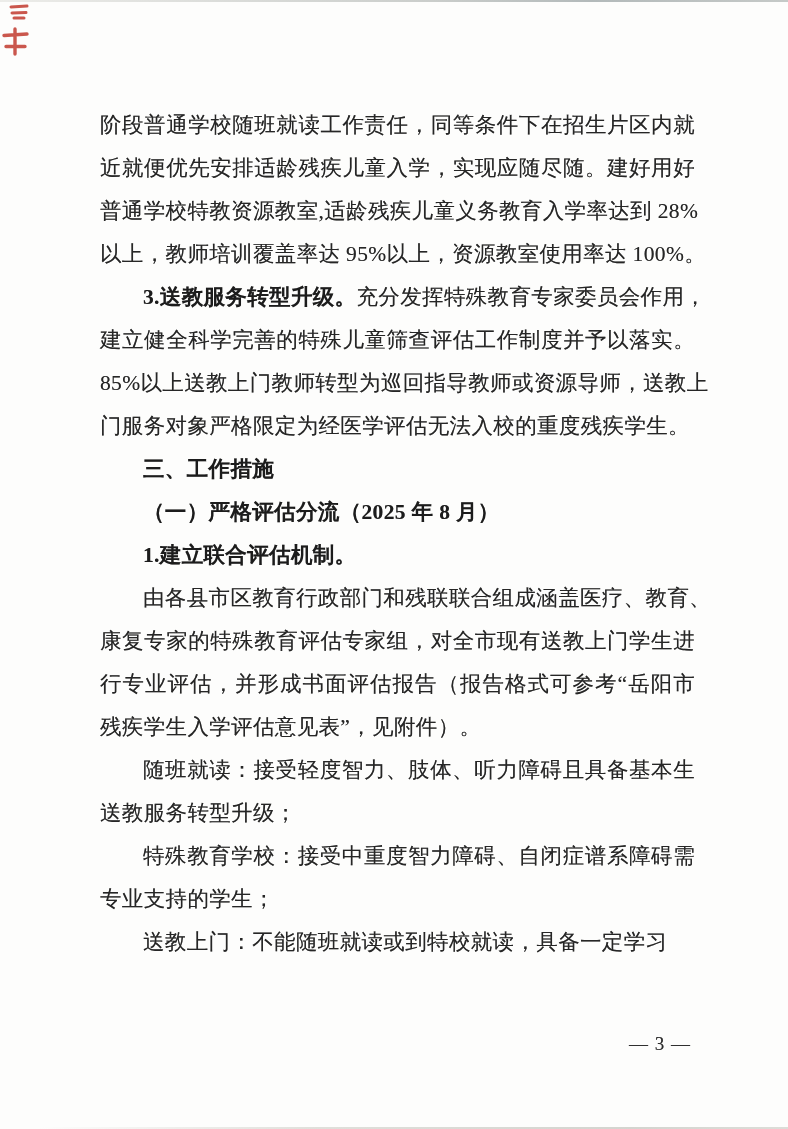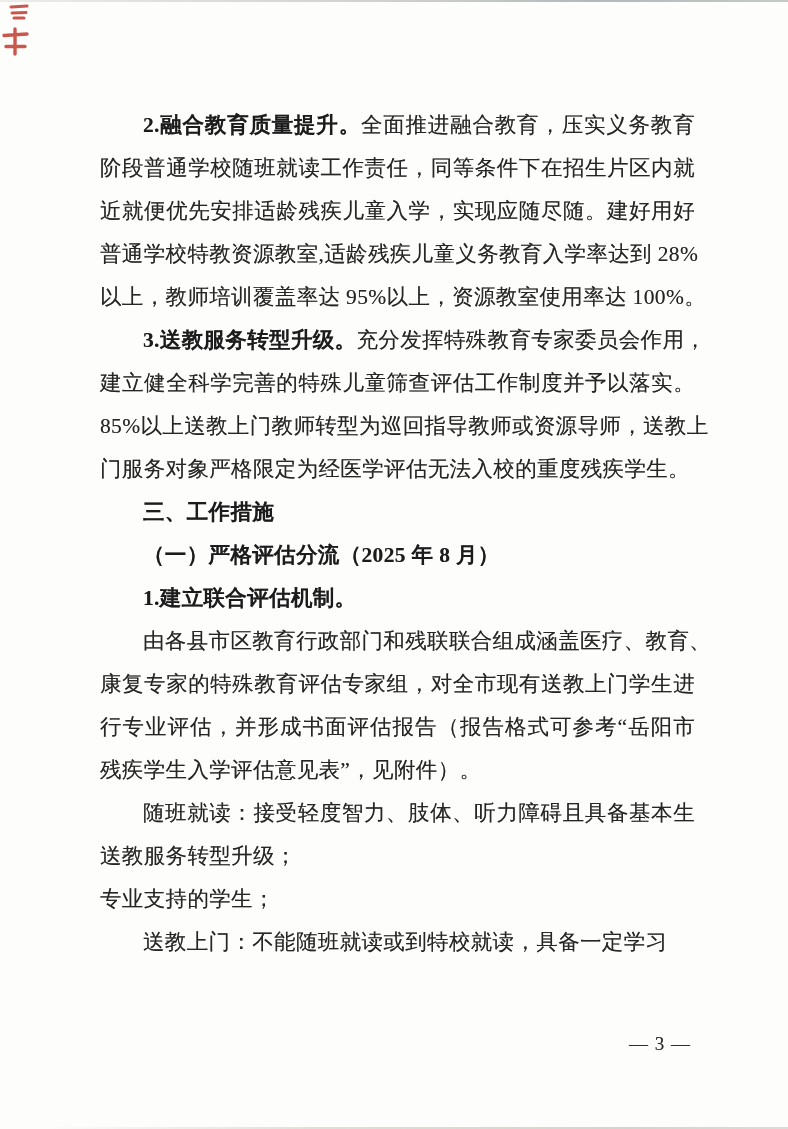--- a/index.html
+++ b/index.html
@@ -59,38 +59,38 @@
       <path d="M2 3 L18 2 M3 9 L17 8.5 M5 14 L15 14" stroke="#c23b2f" stroke-width="3" fill="none" stroke-linecap="round"></path>
     </svg>
   </span>
   <span class="stamp stamp-2">
     <svg width="27" height="29" viewBox="0 0 27 29">
       <path d="M13 2 L13 27 M2 8.5 L25 7 M4 19.5 L23 19.5" stroke="#c23b2f" stroke-width="3.4" fill="none" stroke-linecap="round"></path>
     </svg>
   </span>
 
   <div class="content">
-      <div class="line j ind"><span class="lead">2.融合教育质量提升。</span><span>全面推进融合教育，压实义务教育</span></div>
       <div class="line j"><span>阶段普通学校随班就读工作责任，同等条件下在招生片区内就</span></div>
       <div class="line j"><span>近就便优先安排适龄残疾儿童入学，实现应随尽随。建好用好</span></div>
       <div class="line"><span>普通学校特教资源教室,适龄残疾儿童义务教育入学率达到 28%</span></div>
       <div class="line"><span>以上，教师培训覆盖率达 95%以上，资源教室使用率达 100%。</span></div>
       <div class="line j ind"><span class="lead">3.送教服务转型升级。</span><span>充分发挥特殊教育专家委员会作用，</span></div>
       <div class="line j"><span>建立健全科学完善的特殊儿童筛查评估工作制度并予以落实。</span></div>
       <div class="line j"><span>85%以上送教上门教师转型为巡回指导教师或资源导师，送教上</span></div>
       <div class="line"><span>门服务对象严格限定为经医学评估无法入校的重度残疾学生。</span></div>
       <div class="line ind"><span class="lead">三、工作措施</span></div>
       <div class="line ind"><span class="lead">（一）严格评估分流（2025 年 8 月）</span></div>
       <div class="line ind"><span class="lead">1.建立联合评估机制。</span></div>
       <div class="line j ind"><span>由各县市区教育行政部门和残联联合组成涵盖医疗、教育、</span></div>
       <div class="line j"><span>康复专家的特殊教育评估专家组，对全市现有送教上门学生进</span></div>
       <div class="line j"><span>行专业评估，并形成书面评估报告（报告格式可参考“岳阳市</span></div>
       <div class="line"><span>残疾学生入学评估意见表”，见附件）。</span></div>
       <div class="line j ind"><span>随班就读：接受轻度智力、肢体、听力障碍且具备基本生</span></div>
       <div class="line"><span>送教服务转型升级；</span></div>
+      <div class="line j ind"><span>特殊教育学校：接受中重度智力障碍、自闭症谱系障碍需</span></div>
       <div class="line"><span>专业支持的学生；</span></div>
       <div class="line ind"><span>送教上门：不能随班就读或到特校就读，具备一定学习</span></div>
     </div>
 
   <div class="pagenum">— 3 —</div>
 
   <div class="edge-bottom"></div>
 </div>
 
 </body></html>

